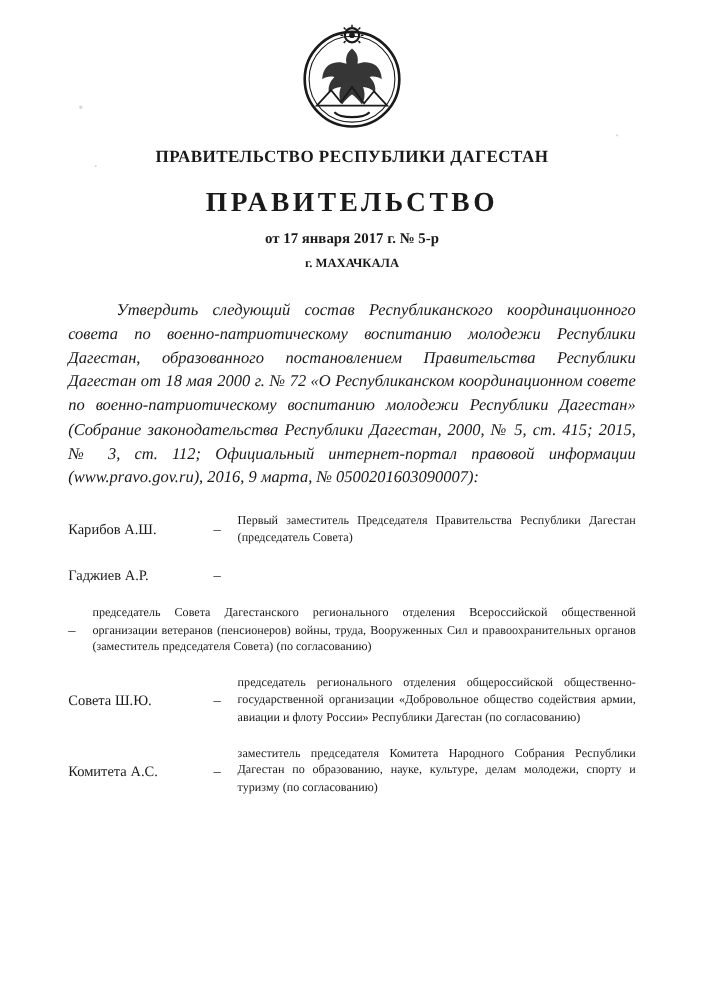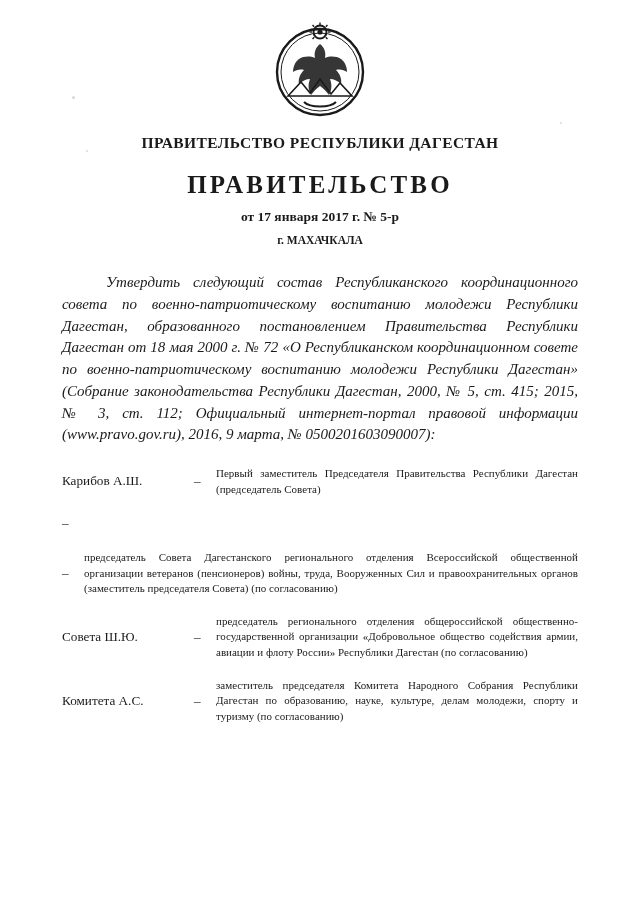--- a/index.html
+++ b/index.html
@@ -159,20 +159,21 @@
 
   <div class="roster">
 
     <div class="roster-row">
       <div class="r-name">Карибов А.Ш.</div>
       <div class="r-dash">–</div>
       <div class="r-desc">Первый заместитель Председателя Правительства Республики Дагестан (председатель Совета)</div>
     </div>
 
     <div class="roster-row">
+      <div class="r-name">Гаджиев А.Р.</div>
       <div class="r-dash">–</div>
     </div>
 
     <div class="roster-row">
       <div class="r-dash">–</div>
       <div class="r-desc">председатель Совета Дагестанского регионального отделения Всероссийской общественной организации ветеранов (пенсионеров) войны, труда, Вооруженных Сил и правоохранительных органов (заместитель председателя Совета) (по согласованию)</div>
     </div>
 
     <div class="roster-row">
       <div class="r-name">Совета Ш.Ю.</div>

